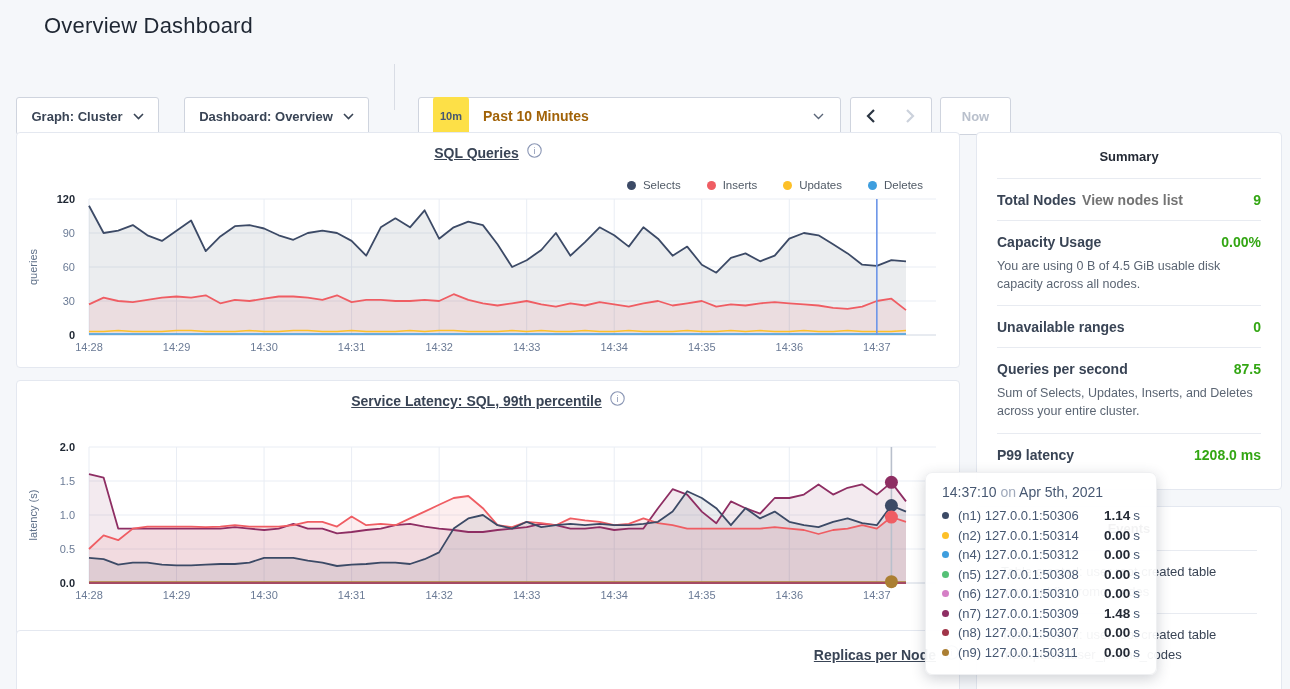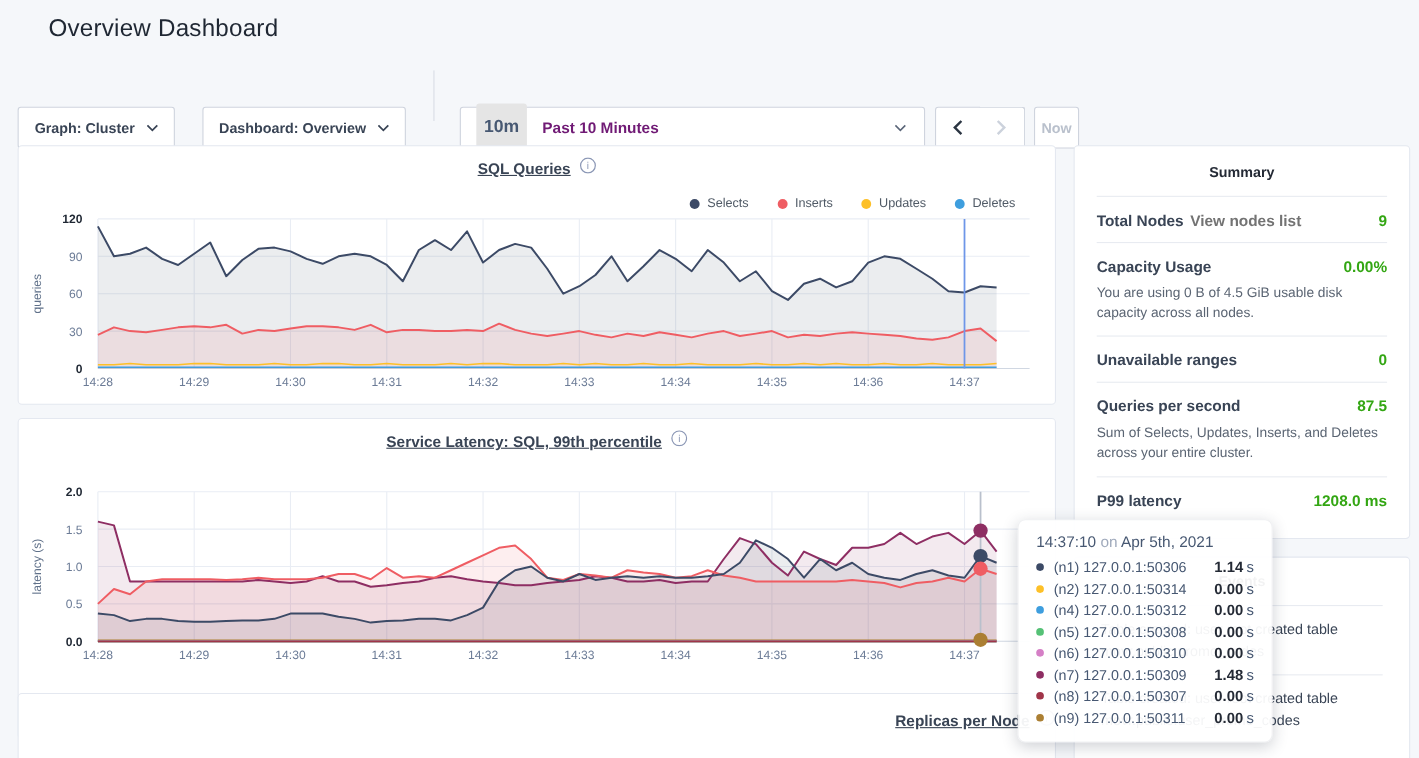--- a/index.html
+++ b/index.html
@@ -11,26 +11,26 @@
 
   
   .controls { position:absolute; left:0; top:68px; width:100%; height:38px; }
   .btn { position:absolute; height:38px; background:#fff; border:1px solid #cfd4de; border-radius:3px;
          display:inline-flex; align-items:center; justify-content:center; gap:10px; cursor:pointer;
          font-family:inherit; font-size:13px; font-weight:700; color:#394455;margin-top:29px; }
   .dd-graph { left:16px; width:143px; }
   .dd-dash  { left:184px; width:185px; }
   .vdivider { position:absolute; left:394px; top:-4px; width:1px; height:46px; background:#d9dde5; }
   .timepicker { left:418px; width:423px; justify-content:flex-start; padding:0 14px; gap:14px; }
-  .time-badge { background:#e5e5e5; border-radius:3px; padding:13px 7px; font-size:16px; font-weight:700; color:#475872; }
-  .time-label { font-size:14px; font-weight:700; color:#701a75; }
+  .time-badge { background:#fde047; border-radius:3px; padding:13px 7px; font-size:11px; font-weight:700; color:#475872; }
+  .time-label { font-size:14px; font-weight:700; color:#a16207; }
   .timepicker .caret { position:absolute; right:16px; }
   .arrow-prev { left:850px; width:41px; border-radius:3px 0 0 3px; }
   .arrow-next { left:890px; width:42px; border-radius:0 3px 3px 0; border-left:none; }
-  .btn-now { left:940px; width:41px; color:#b9c0cc; font-size:13px; }
+  .btn-now { left:940px; width:71px; color:#b9c0cc; font-size:13px; }
 
   
   .card { position:absolute; background:#fff; border:1px solid #e4e8f0; border-radius:4px; }
   .card-sql      { left:16px;  top:132px; width:944px; height:236px; }
   .card-latency  { left:16px;  top:380px; width:944px; height:292px; }
   .card-replicas { left:16px;  top:630px; width:944px; height:90px; }
   .card-summary  { left:976px; top:132px; width:306px; height:358px; }
   .card-events   { left:976px; top:506px; width:306px; height:214px; }
 
   .chart-title-row { position:absolute; left:0; top:10px; width:100%; text-align:center; }

